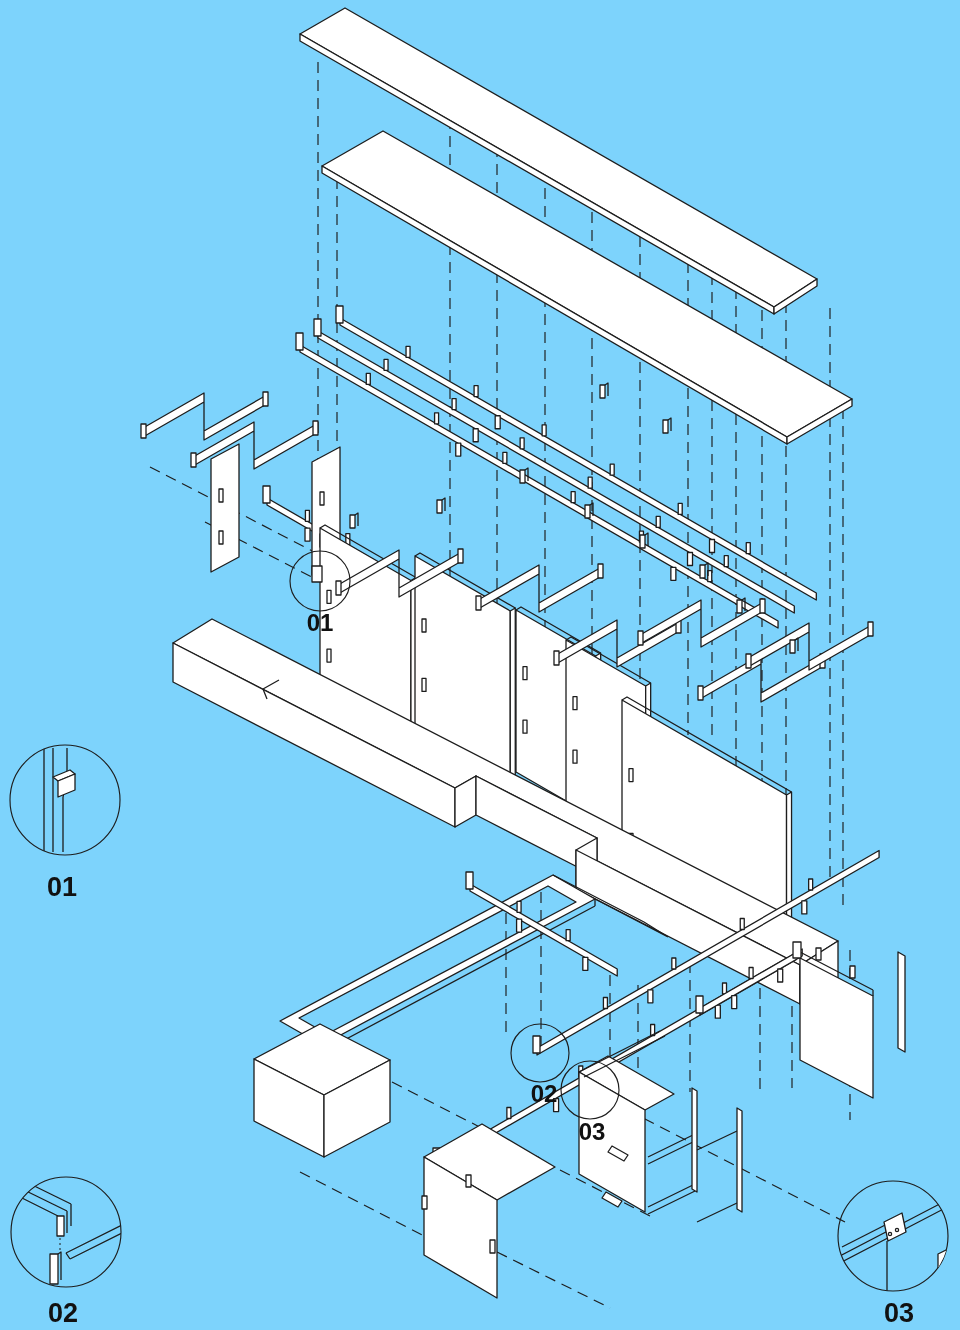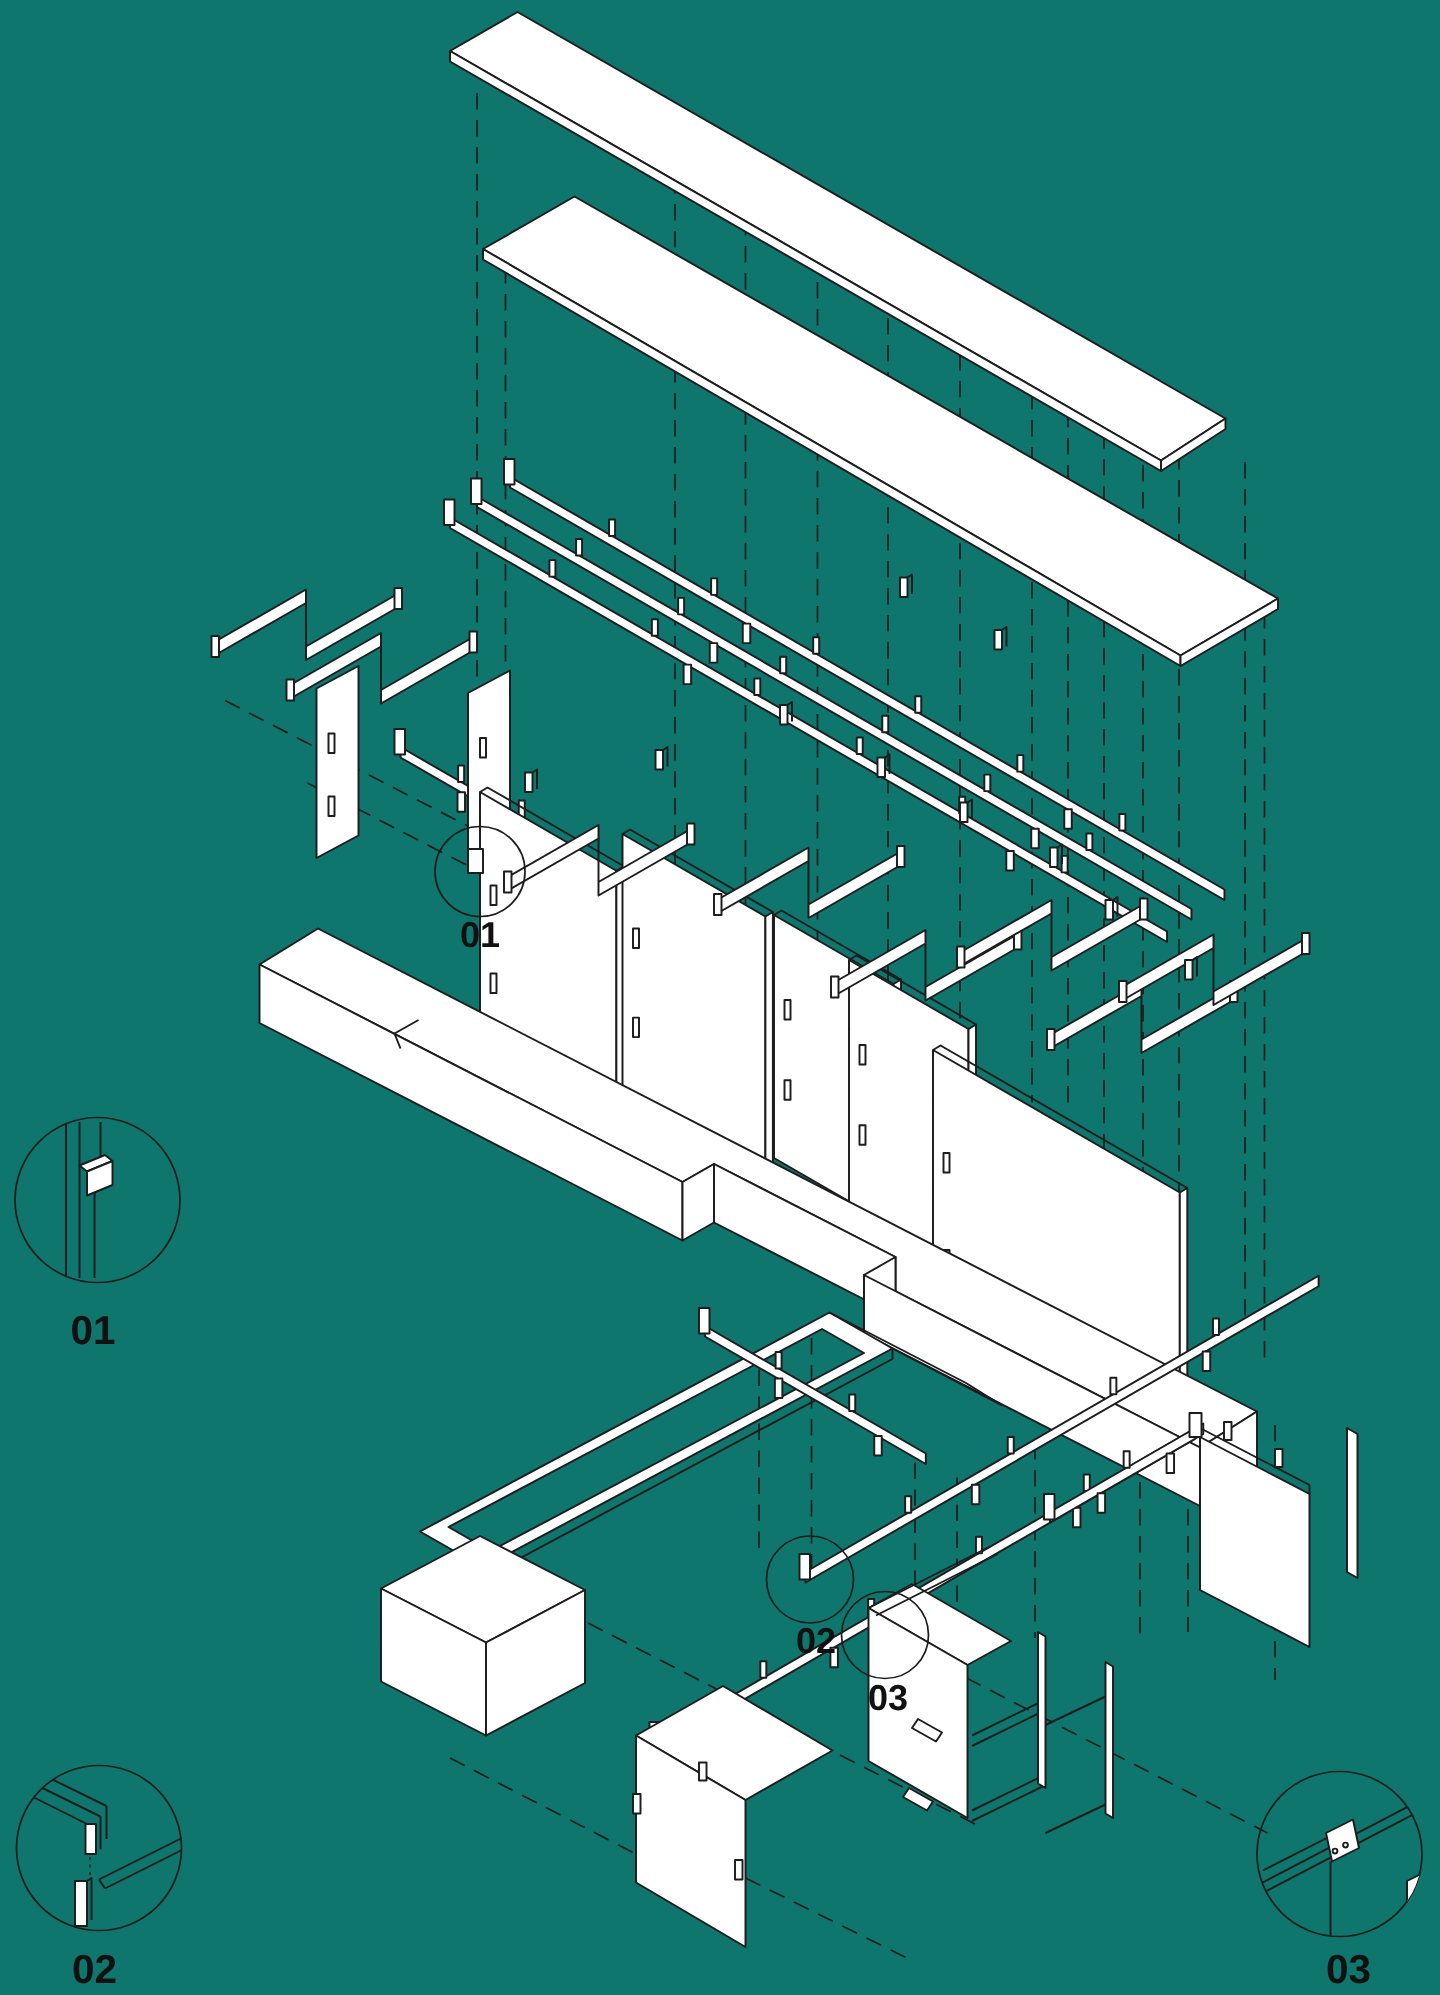--- a/index.html
+++ b/index.html
@@ -1,16 +1,16 @@
 <!DOCTYPE html>
 <html><head>
 <meta charset="utf-8">
 <style>
   html,body{margin:0;padding:0;background:#fff;}
-  .stage{position:relative;width:960px;height:1330px;background:#0f766e;overflow:hidden;}
+  .stage{position:relative;width:960px;height:1330px;background:#7dd3fc;overflow:hidden;}
   svg{display:block;}
   .ln{fill:none;stroke:#1d1d1d;stroke-width:1.3;stroke-linejoin:round;stroke-linecap:butt;}
   .wln{fill:#ffffff;stroke:#1d1d1d;stroke-width:1.3;stroke-linejoin:round;}
   .dash{fill:none;stroke:#1d1d1d;stroke-width:1.15;stroke-dasharray:11 7;}
   .dot{fill:none;stroke:#1d1d1d;stroke-width:1;stroke-dasharray:2 3;}
   .thin{stroke-width:1.15;}
   .lbl{font-family:"Liberation Sans",sans-serif;font-weight:700;font-size:24px;fill:#111;text-anchor:middle;}
   .lbl2{font-family:"Liberation Sans",sans-serif;font-weight:700;font-size:27px;fill:#111;text-anchor:middle;}
 </style>
 </head>

